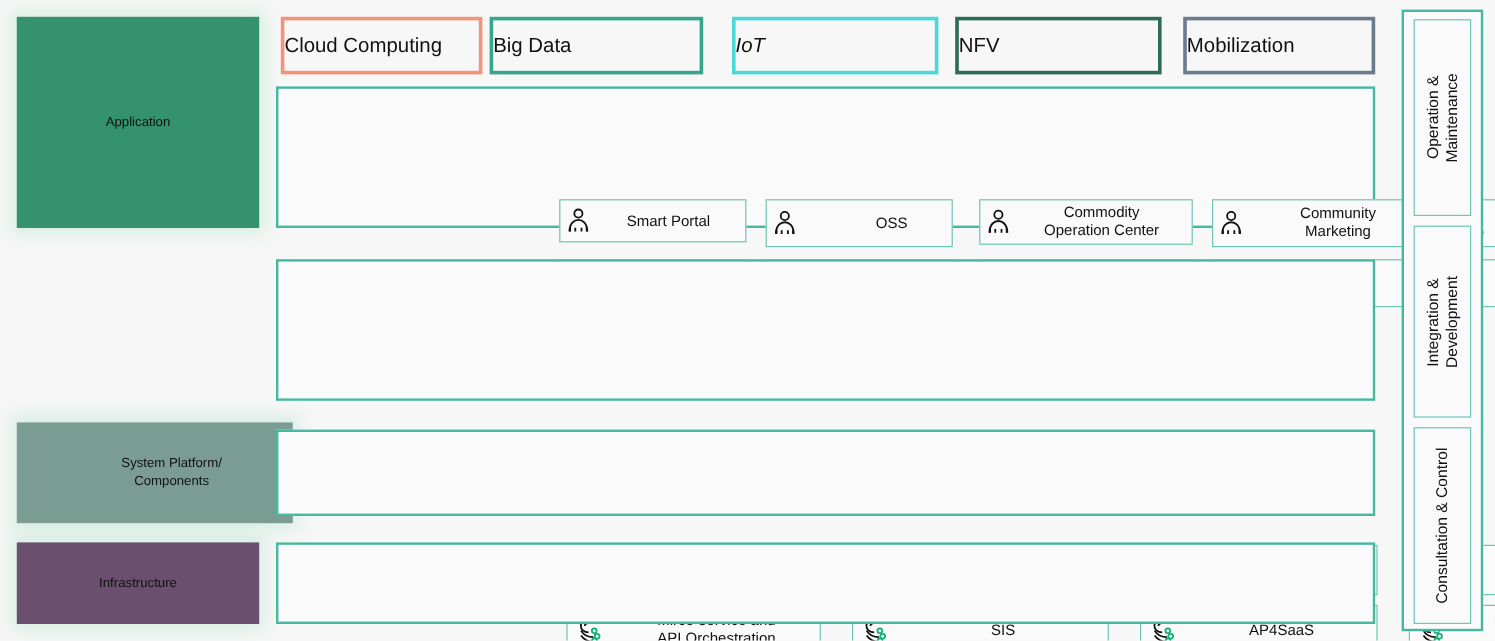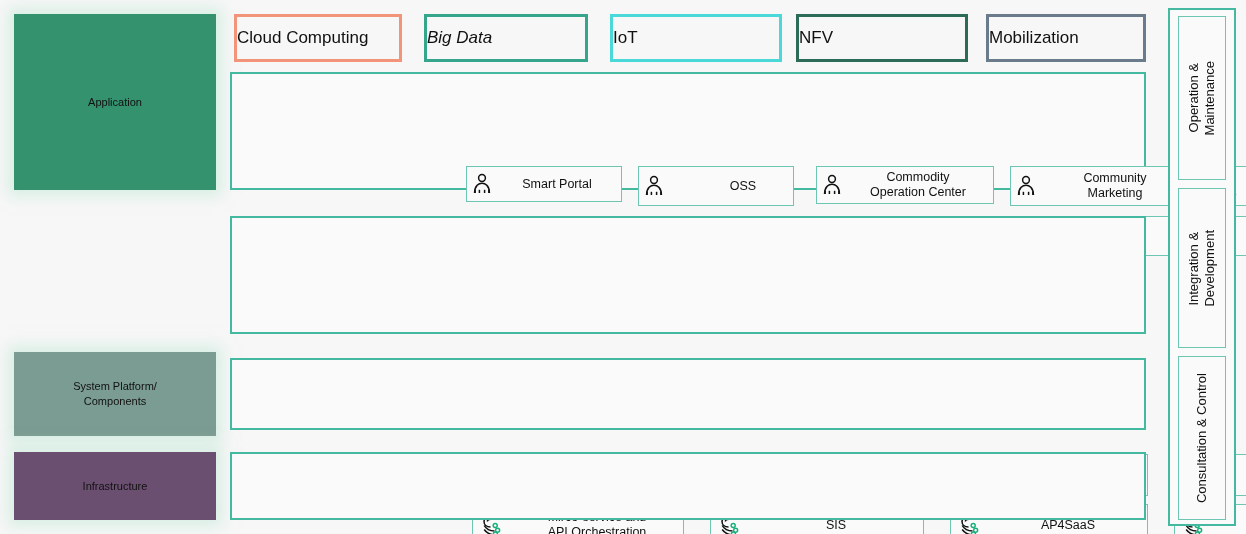--- a/index.html
+++ b/index.html
@@ -27,21 +27,21 @@
     align-items: center;
     justify-content: center;
     text-align: center;
     color: #111;
     font-size: 11px;
     line-height: 1.32;
     box-shadow: 0 0 14px 6px rgba(190, 232, 212, 0.55);
   }
   .lbl-application      { top: 14px;  height: 176px; background: #35926f; }
   .lbl-service          { top: 209px; height: 125px; background: #f49878; }
-  .lbl-system           { top: 352px; height: 84px;  background: #7b9c92; }
+  .lbl-system           { top: 352px; height: 84px;  background: #7b9c92; padding-left: 28px; }
   .lbl-infrastructure   { top: 452px; height: 68px;  background: #6b4f71; }
 
   
   .tealbox {
     position: absolute;
     border: 2px solid #45b8a0;
     background: #fafafa;
     box-sizing: border-box;
   }
 
@@ -136,24 +136,24 @@
 Components</span>
   </div>
   <div class="layer-label lbl-infrastructure">
     <span>Infrastructure</span>
   </div>
 
   <div id="chips">
       <div class="chip" style="left: 234px; width: 168px; border: 3px solid rgb(241, 148, 122);">
         <span>Cloud Computing</span>
       </div>
-      <div class="chip" style="left: 424px; width: 164px; border: 3px solid rgb(53, 165, 140); font-style: italic;">
+      <div class="chip" style="left: 408px; width: 178px; border: 3px solid rgb(53, 165, 140);">
         <span>Big Data</span>
       </div>
-      <div class="chip" style="left: 610px; width: 172px; border: 3px solid rgb(74, 216, 216);">
+      <div class="chip" style="left: 610px; width: 172px; border: 3px solid rgb(74, 216, 216); font-style: italic;">
         <span>IoT</span>
       </div>
       <div class="chip" style="left: 796px; width: 172px; border: 3px solid rgb(44, 107, 88);">
         <span>NFV</span>
       </div>
       <div class="chip" style="left: 986px; width: 160px; border: 3px solid rgb(106, 123, 140);">
         <span>Mobilization</span>
       </div>
     </div>
 

